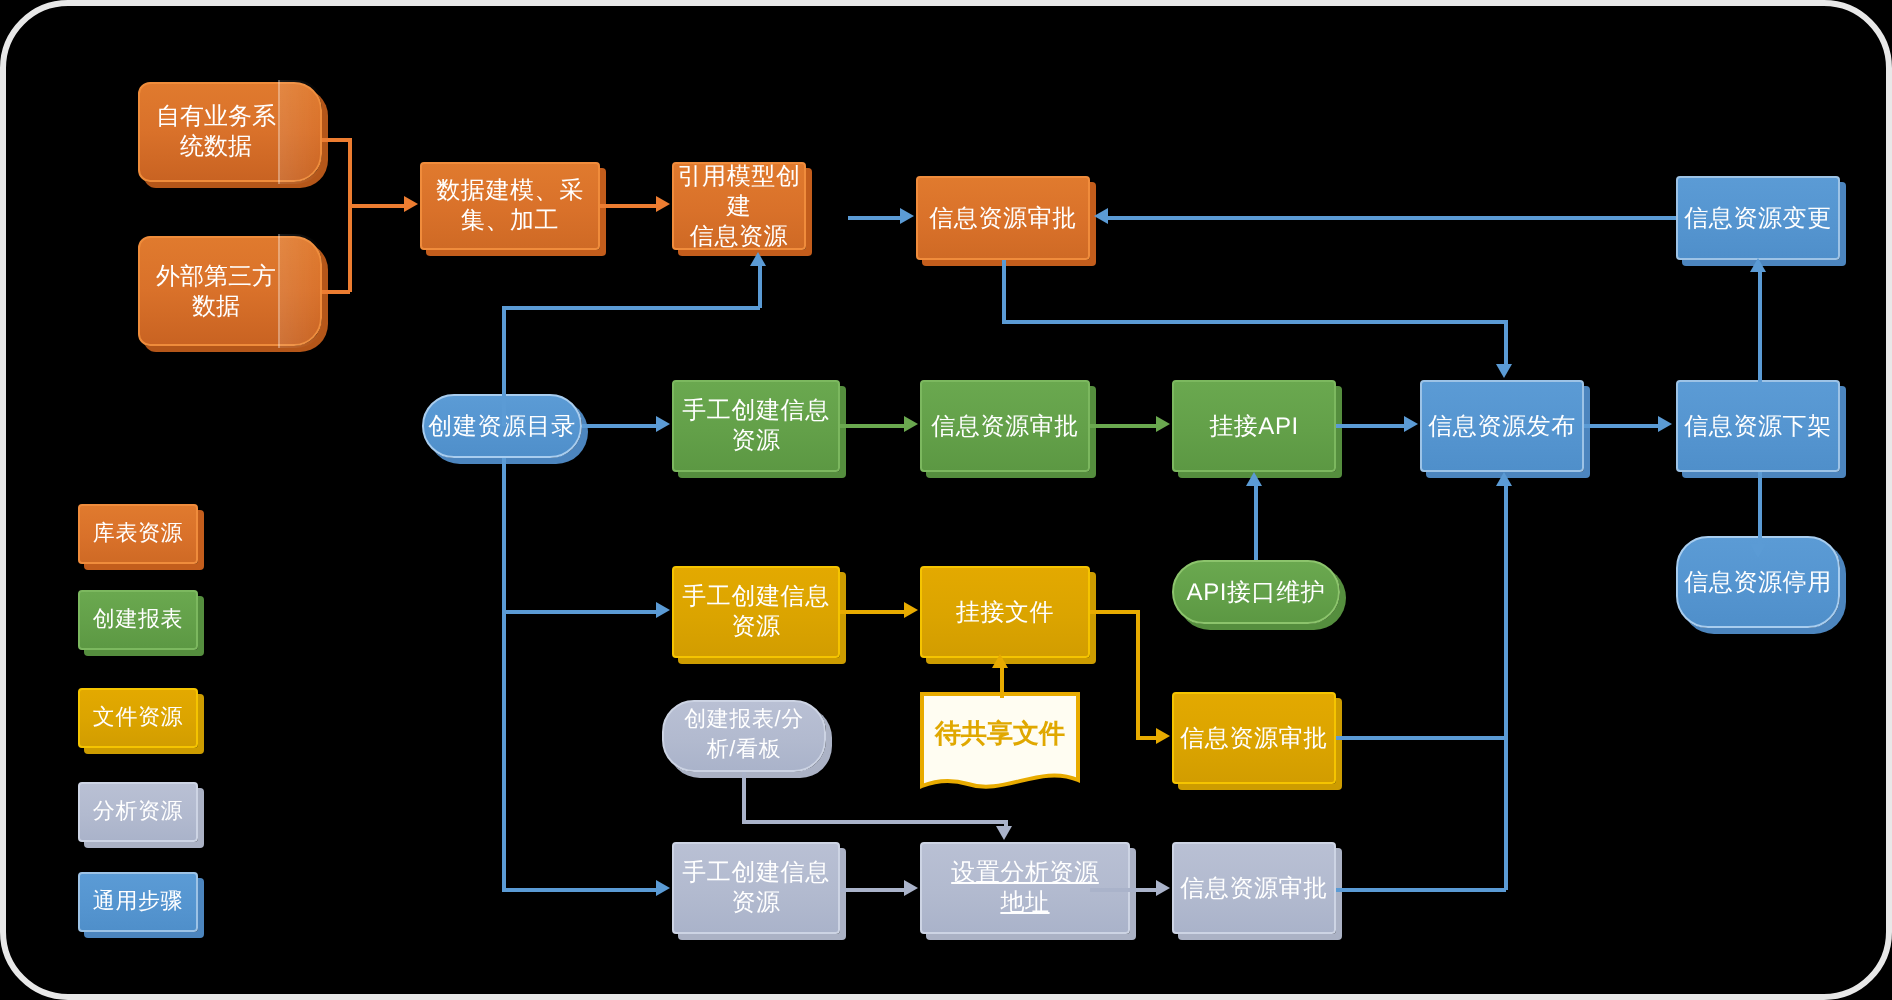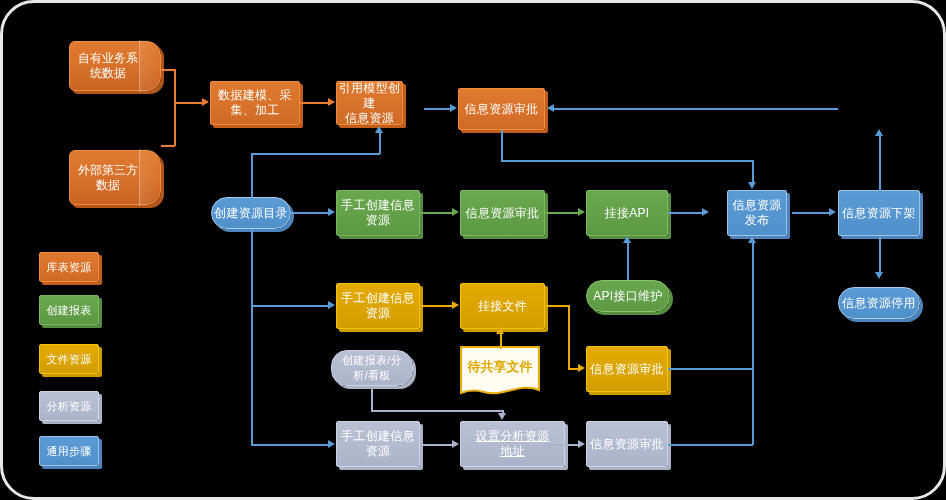--- a/index.html
+++ b/index.html
@@ -74,51 +74,54 @@
 
   <div class="cyl" style="left:66px;top:38px;width:92px;height:50px;">
     <div class="body"></div>
     <div class="cap"></div>
     <div class="lbl">
       <span><span>自有业务系</span><br>
       <span>统数据</span></span>
     </div>
   </div>
 
-  <div class="cyl" style="left:66px;top:115px;width:92px;height:55px;margin-top:32px;">
+  <div class="cyl" style="left:66px;top:115px;width:92px;height:55px;">
     <div class="body"></div>
     <div class="cap"></div>
     <div class="lbl">
       <span><span>外部第三方</span><br>
       <span>数据</span></span>
     </div>
   </div>
 
   <div class="node rect c-orange" style="left:207px;top:78px;width:90px;height:44px;">
     <span><span>数据建模、采</span><br><span>集、加工</span></span>
   </div>
 
   <div class="node rect c-orange" style="left:333px;top:78px;width:67px;height:44px;">
     <span><span>引用模型创建</span><br><span>信息资源</span></span>
   </div>
 
   <div class="node rect c-orange" style="left:455px;top:85px;width:87px;height:42px;">
     <span>信息资源审批</span>
   </div>
 
+  <div class="node rect c-blue" style="left:835px;top:85px;width:82px;height:42px;">
+    <span>信息资源变更</span>
+  </div>
 
   <div class="node rect c-blue" style="left:835px;top:187px;width:82px;height:46px;">
     <span>信息资源下架</span>
   </div>
 
-  <div class="node pill c-blue" style="left:835px;top:284px;width:82px;height:32px;">
+  <div class="node pill c-blue" style="left:835px;top:265px;width:82px;height:46px;">
     <span>信息资源停用</span>
   </div>
 
-  <div class="node rect c-blue" style="left:724px;top:187px;width:60px;height:46px;">
+  <div class="node rect c-blue" style="left:707px;top:187px;width:82px;height:46px;">
     <span>信息资源发布</span>
   </div>
 
   <div class="node pill c-blue" style="left:208px;top:194px;width:80px;height:32px;">
     <span>创建资源目录</span>
   </div>
 
   <div class="node rect c-green" style="left:333px;top:187px;width:84px;height:46px;">
     <span><span>手工创建信息</span><br><span>资源</span></span>
   </div>

